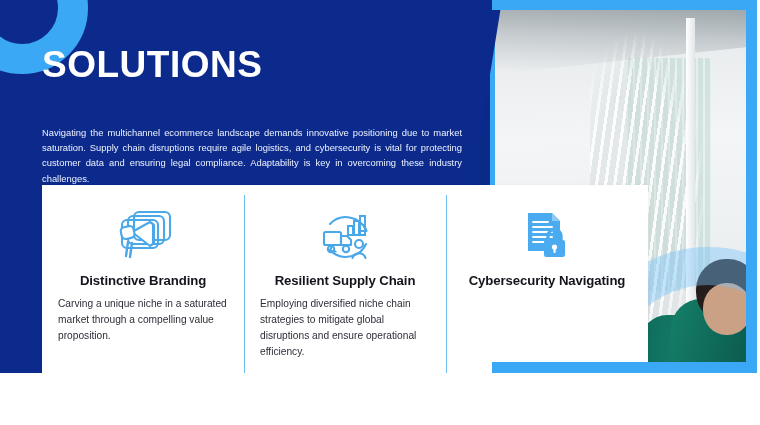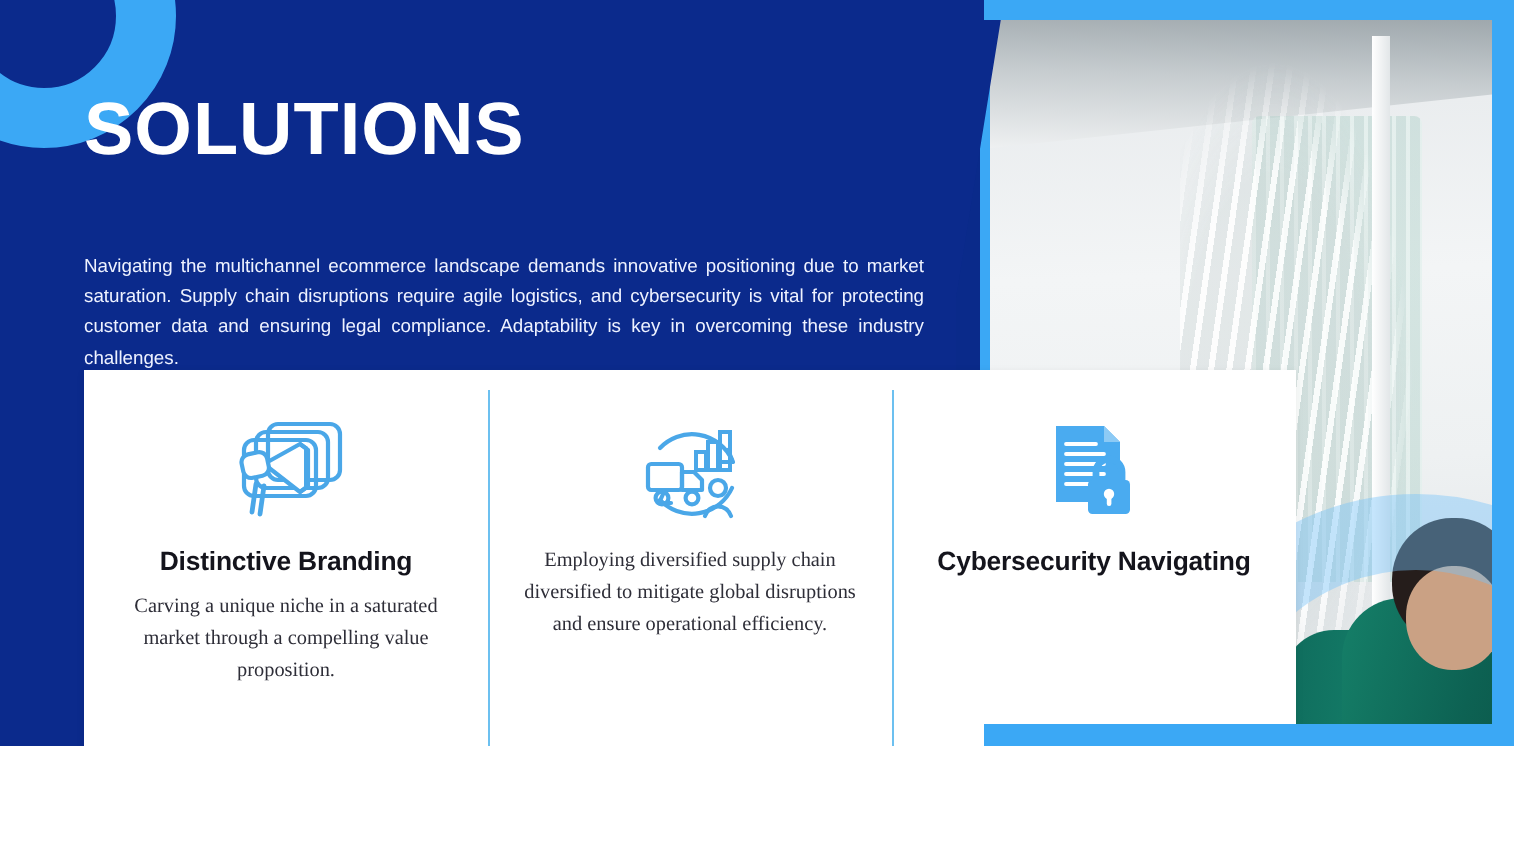--- a/index.html
+++ b/index.html
@@ -169,23 +169,21 @@
     font-weight:bold;
     color:#14141c;
     text-align:center;
     margin-bottom:8px;
     letter-spacing:-.1px;
   }
   .col-body {
     font-size:10.2px;
     line-height:1.58;
     color:#2e2e38;
-    text-align:center;
     max-width:175px;
-    font-family:Liberation Serif, serif;
   }
 
   
   .edge-top {
     position:absolute; left:492px; top:0; right:0; height:10px;
     background:#3ba8f5;
   }
   .edge-right {
     position:absolute; right:0; top:0; width:14px; height:425px;
     background:#3ba8f5;
@@ -275,21 +273,22 @@
           <path d="M27 28 L33 28 L37 32 L37 37 L27 37 Z" stroke="#4aa7e8" stroke-width="2.1" stroke-linejoin="round"></path>
           <circle cx="17" cy="41" r="3.2" stroke="#4aa7e8" stroke-width="2.1"></circle>
           <circle cx="32" cy="41" r="3.2" stroke="#4aa7e8" stroke-width="2.1"></circle>
           <rect x="34" y="18" width="5" height="9" stroke="#4aa7e8" stroke-width="2"></rect>
           <rect x="40" y="13" width="5" height="14" stroke="#4aa7e8" stroke-width="2"></rect>
           <rect x="46" y="8" width="5" height="19" stroke="#4aa7e8" stroke-width="2"></rect>
           <circle cx="45" cy="36" r="4" stroke="#4aa7e8" stroke-width="2.1"></circle>
           <path d="M38.5 50 A6.8 6.8 0 0 1 51.5 50" stroke="#4aa7e8" stroke-width="2.1" stroke-linecap="round"></path>
         </svg>
       </div>
-      <div class="col-body">Employing diversified supply chain diversified to mitigate global disruptions and ensure operational efficiency.</div>
+      <div class="col-title">Resilient Supply Chain</div>
+      <div class="col-body">Employing diversified niche chain strategies to mitigate global disruptions and ensure operational efficiency.</div>
     </div>
 
     <div class="col">
       <div class="icon-wrap">
         <svg width="58" height="54" viewBox="0 0 58 54" fill="none">
           <path d="M10 4 H34 L42 12 V42 H10 Z" fill="#4aabf0"></path>
           <path d="M34 4 V12 H42 Z" fill="#8ccaf5"></path>
           <g stroke="#ffffff" stroke-width="1.9" stroke-linecap="round">
             <path d="M15 13 H30"></path>
               <path d="M15 18 H34"></path>

